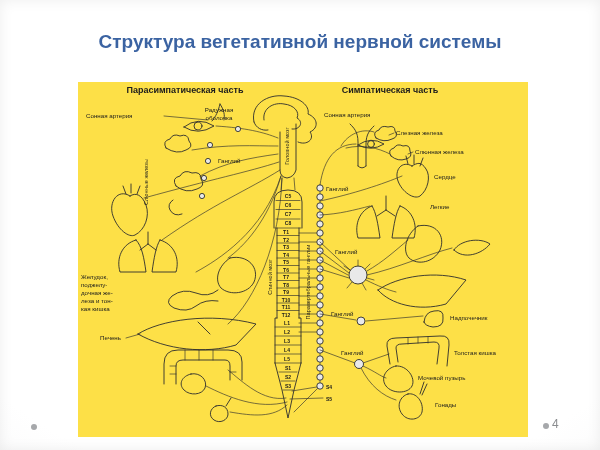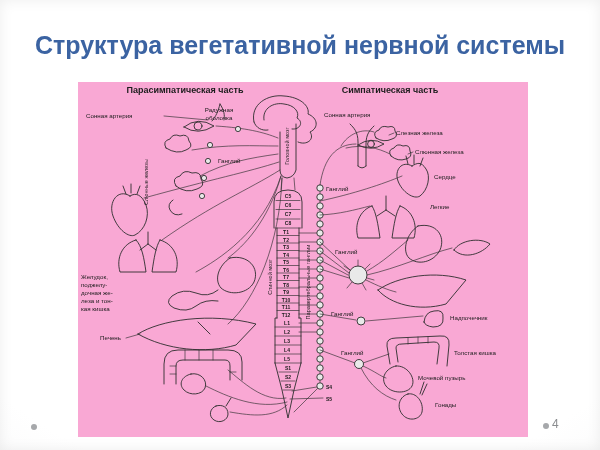--- a/index.html
+++ b/index.html
@@ -4,25 +4,25 @@
 <style>
   html,body{margin:0;padding:0;}
   body{
     width:600px;height:450px;position:relative;overflow:hidden;
     font-family:"Liberation Sans",sans-serif;
     background:radial-gradient(130% 130% at 50% 42%, #ffffff 52%, #e9eaec 100%);
     box-shadow:inset 0 0 14px rgba(0,0,0,0.07);
   }
   .slide-title{
     position:absolute;top:31px;left:0;right:0;text-align:center;
-    font-size:25px;font-weight:600;color:#3b63a2;letter-spacing:0px;white-space:nowrap;
+    font-size:19px;font-weight:600;color:#3b63a2;letter-spacing:0px;white-space:nowrap;
   }
   .panel{
     position:absolute;left:78px;top:82px;width:450px;height:355px;
-    background:#f9a8d4;
+    background:#fde047;
   }
   svg{display:block;}
   svg text{fill:#1c1c1c;font-family:"Liberation Sans",sans-serif;}
   .hdr{font-size:9px;font-weight:bold;}
   .lbl{font-size:6.2px;}
   .seg{font-size:5px;font-weight:bold;}
   .vert{font-size:5.6px;}
   .ink{stroke:#2e2e2e;fill:none;stroke-width:0.9;stroke-linecap:round;stroke-linejoin:round;}
   .thin{stroke:#2e2e2e;fill:none;stroke-width:0.65;stroke-linecap:round;}
   .node{stroke:#2e2e2e;fill:#e9e9e9;stroke-width:0.9;}

